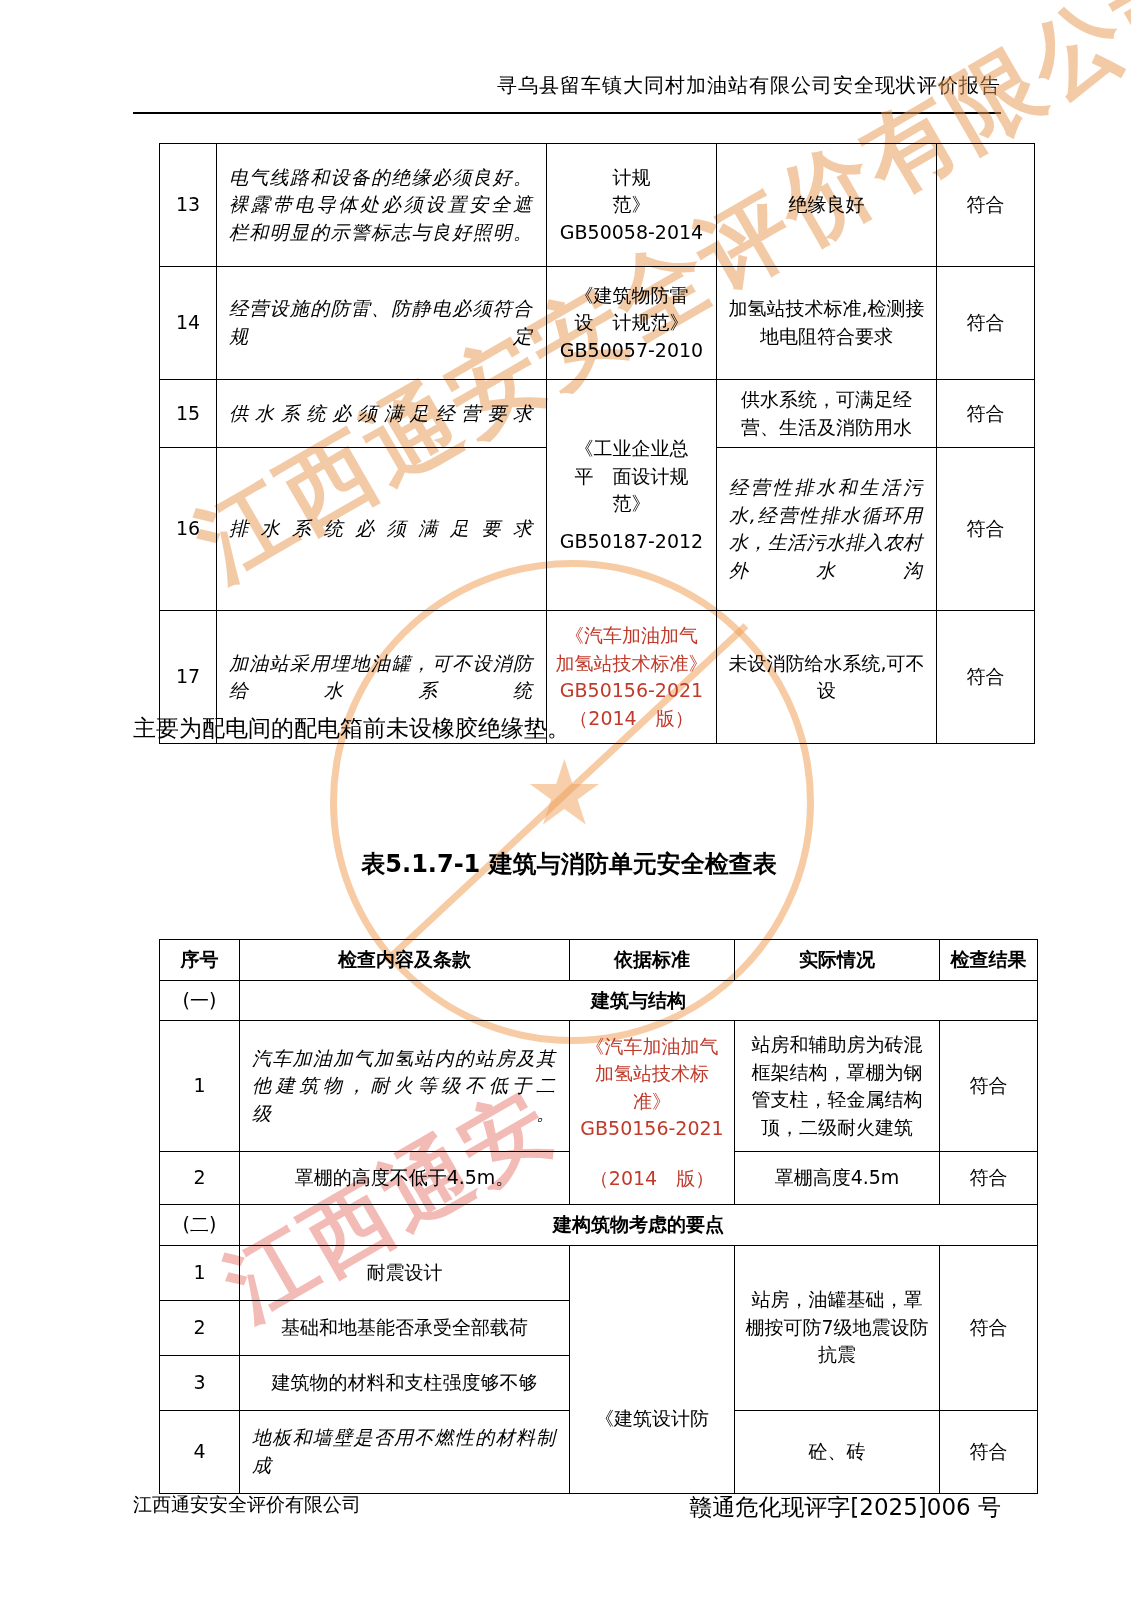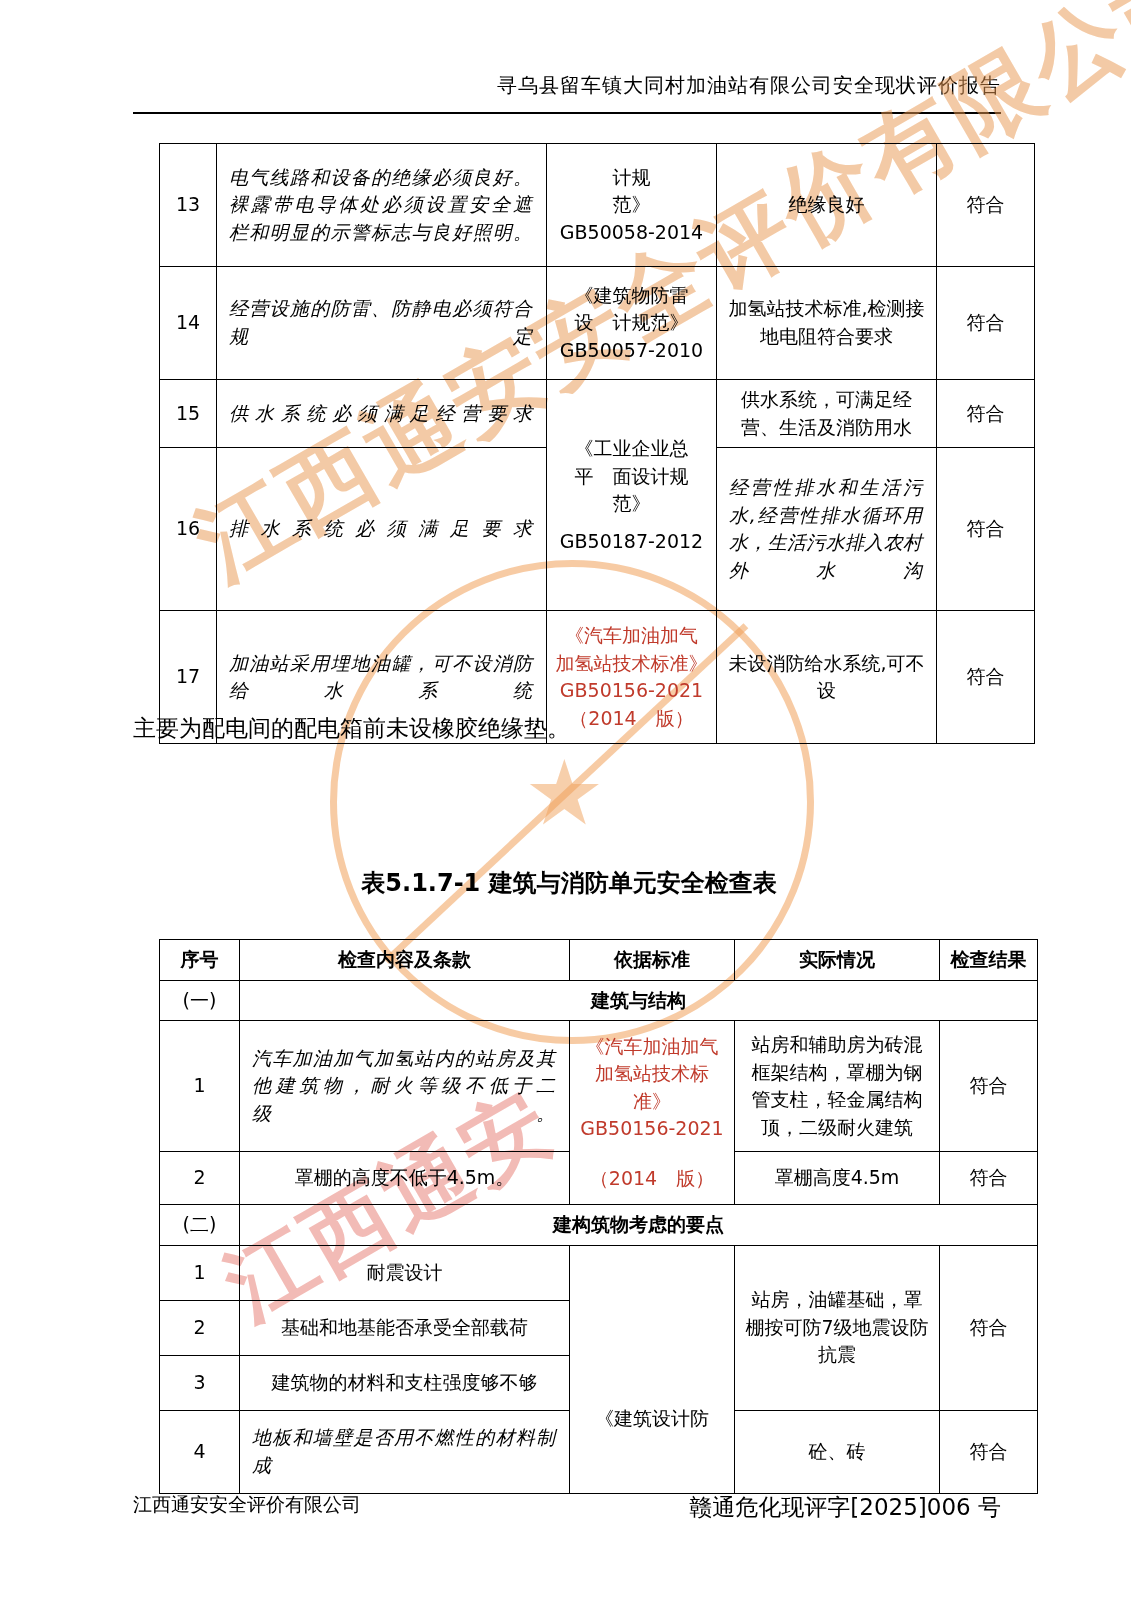--- a/index.html
+++ b/index.html
@@ -158,21 +158,21 @@
     left: 133px;
     top: 826px;
     font-size: 27px;
     font-weight: bold;
     letter-spacing: 1px;
     z-index: 10;
   }
   .tbl-caption {
     position: absolute;
     left: 133px;
-    top: 867px;
+    top: 848px;
     width: 872px;
     text-align: center;
     font-size: 24px;
     font-weight: bold;
     z-index: 10;
   }
   
   .footer-left {
     position: absolute;
     left: 133px;

